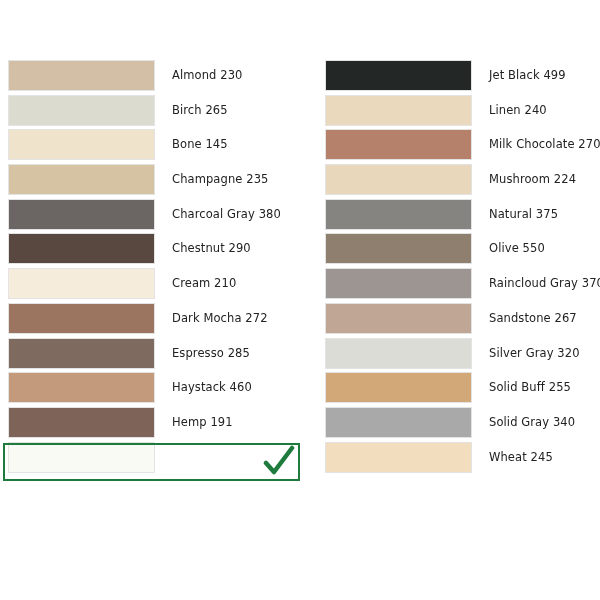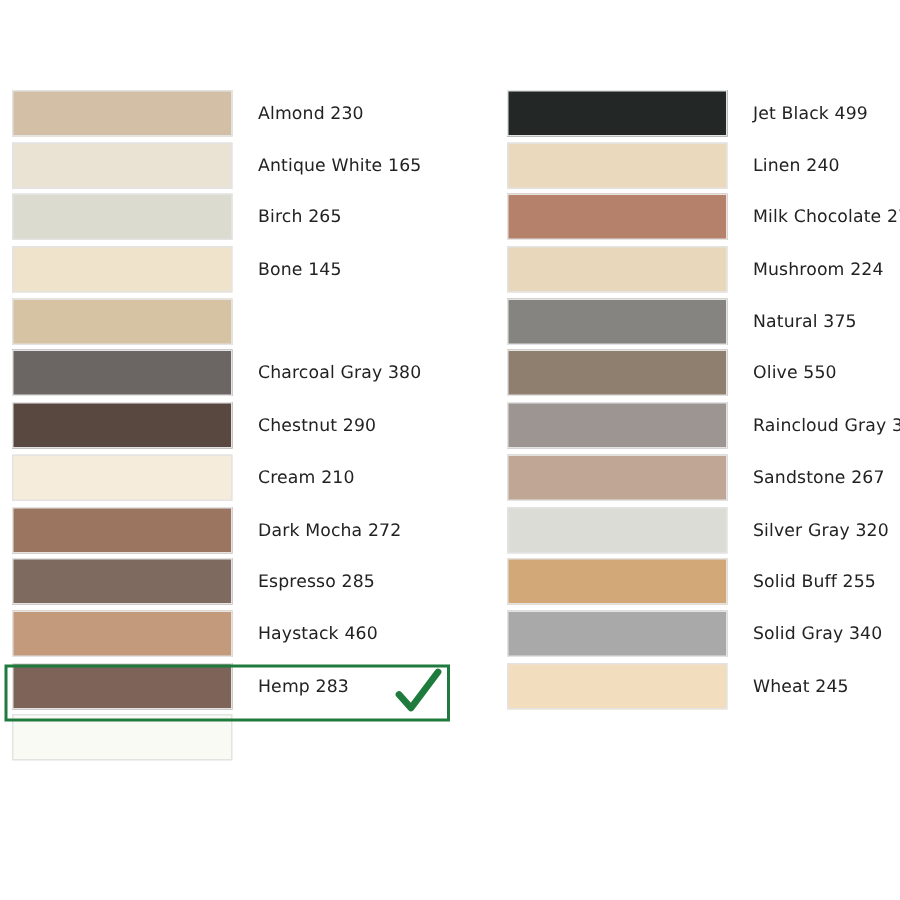--- a/index.html
+++ b/index.html
@@ -21,21 +21,21 @@
     top: 0;
     width: 600px;
     height: 600px;
   }
 
   .column {
     position: absolute;
     top: 60px;
   }
   .column.left  { left: 8px;  width: 300px; }
-  .column.right { left: 338px; width: 260px; }
+  .column.right { left: 325px; width: 260px; }
 
   .swatch-row {
     position: relative;
     height: 34.7px;
     display: flex;
     align-items: flex-start;
   }
 
   .swatch {
     width: 147px;
@@ -78,33 +78,30 @@
 <body>
 
 <div id="chart">
 
   <div class="column left">
       <div class="swatch-row">
         <div class="swatch" style="background: rgb(211, 191, 165);"></div>
         <div class="swatch-label">Almond 230</div>
       </div>
       <div class="swatch-row">
-        <div class="swatch" style="background: rgb(234, 227, 212);"></div>
-        <div class="swatch-label">Antique White 165</div>
-      </div>
-      <div class="swatch-row">
         <div class="swatch" style="background: rgb(220, 219, 208);"></div>
         <div class="swatch-label">Birch 265</div>
       </div>
       <div class="swatch-row">
         <div class="swatch" style="background: rgb(240, 227, 203);"></div>
         <div class="swatch-label">Bone 145</div>
       </div>
       <div class="swatch-row">
         <div class="swatch" style="background: rgb(214, 195, 164);"></div>
+        <div class="swatch-label">Champagne 235</div>
       </div>
       <div class="swatch-row">
         <div class="swatch" style="background: rgb(107, 101, 99);"></div>
         <div class="swatch-label">Charcoal Gray 380</div>
       </div>
       <div class="swatch-row">
         <div class="swatch" style="background: rgb(88, 72, 64);"></div>
         <div class="swatch-label">Chestnut 290</div>
       </div>
       <div class="swatch-row">
@@ -118,21 +115,21 @@
       <div class="swatch-row">
         <div class="swatch" style="background: rgb(126, 106, 94);"></div>
         <div class="swatch-label">Espresso 285</div>
       </div>
       <div class="swatch-row">
         <div class="swatch" style="background: rgb(196, 154, 124);"></div>
         <div class="swatch-label">Haystack 460</div>
       </div>
       <div class="swatch-row">
         <div class="swatch" style="background: rgb(125, 99, 88);"></div>
-        <div class="swatch-label">Hemp 283</div>
+        <div class="swatch-label">Hemp 191</div>
       </div>
       <div class="swatch-row">
         <div class="swatch" style="background: rgb(250, 250, 244);"></div>
       </div>
     </div>
   <div class="column right">
       <div class="swatch-row">
         <div class="swatch" style="background: rgb(35, 39, 38);"></div>
         <div class="swatch-label">Jet Black 499</div>
       </div>

